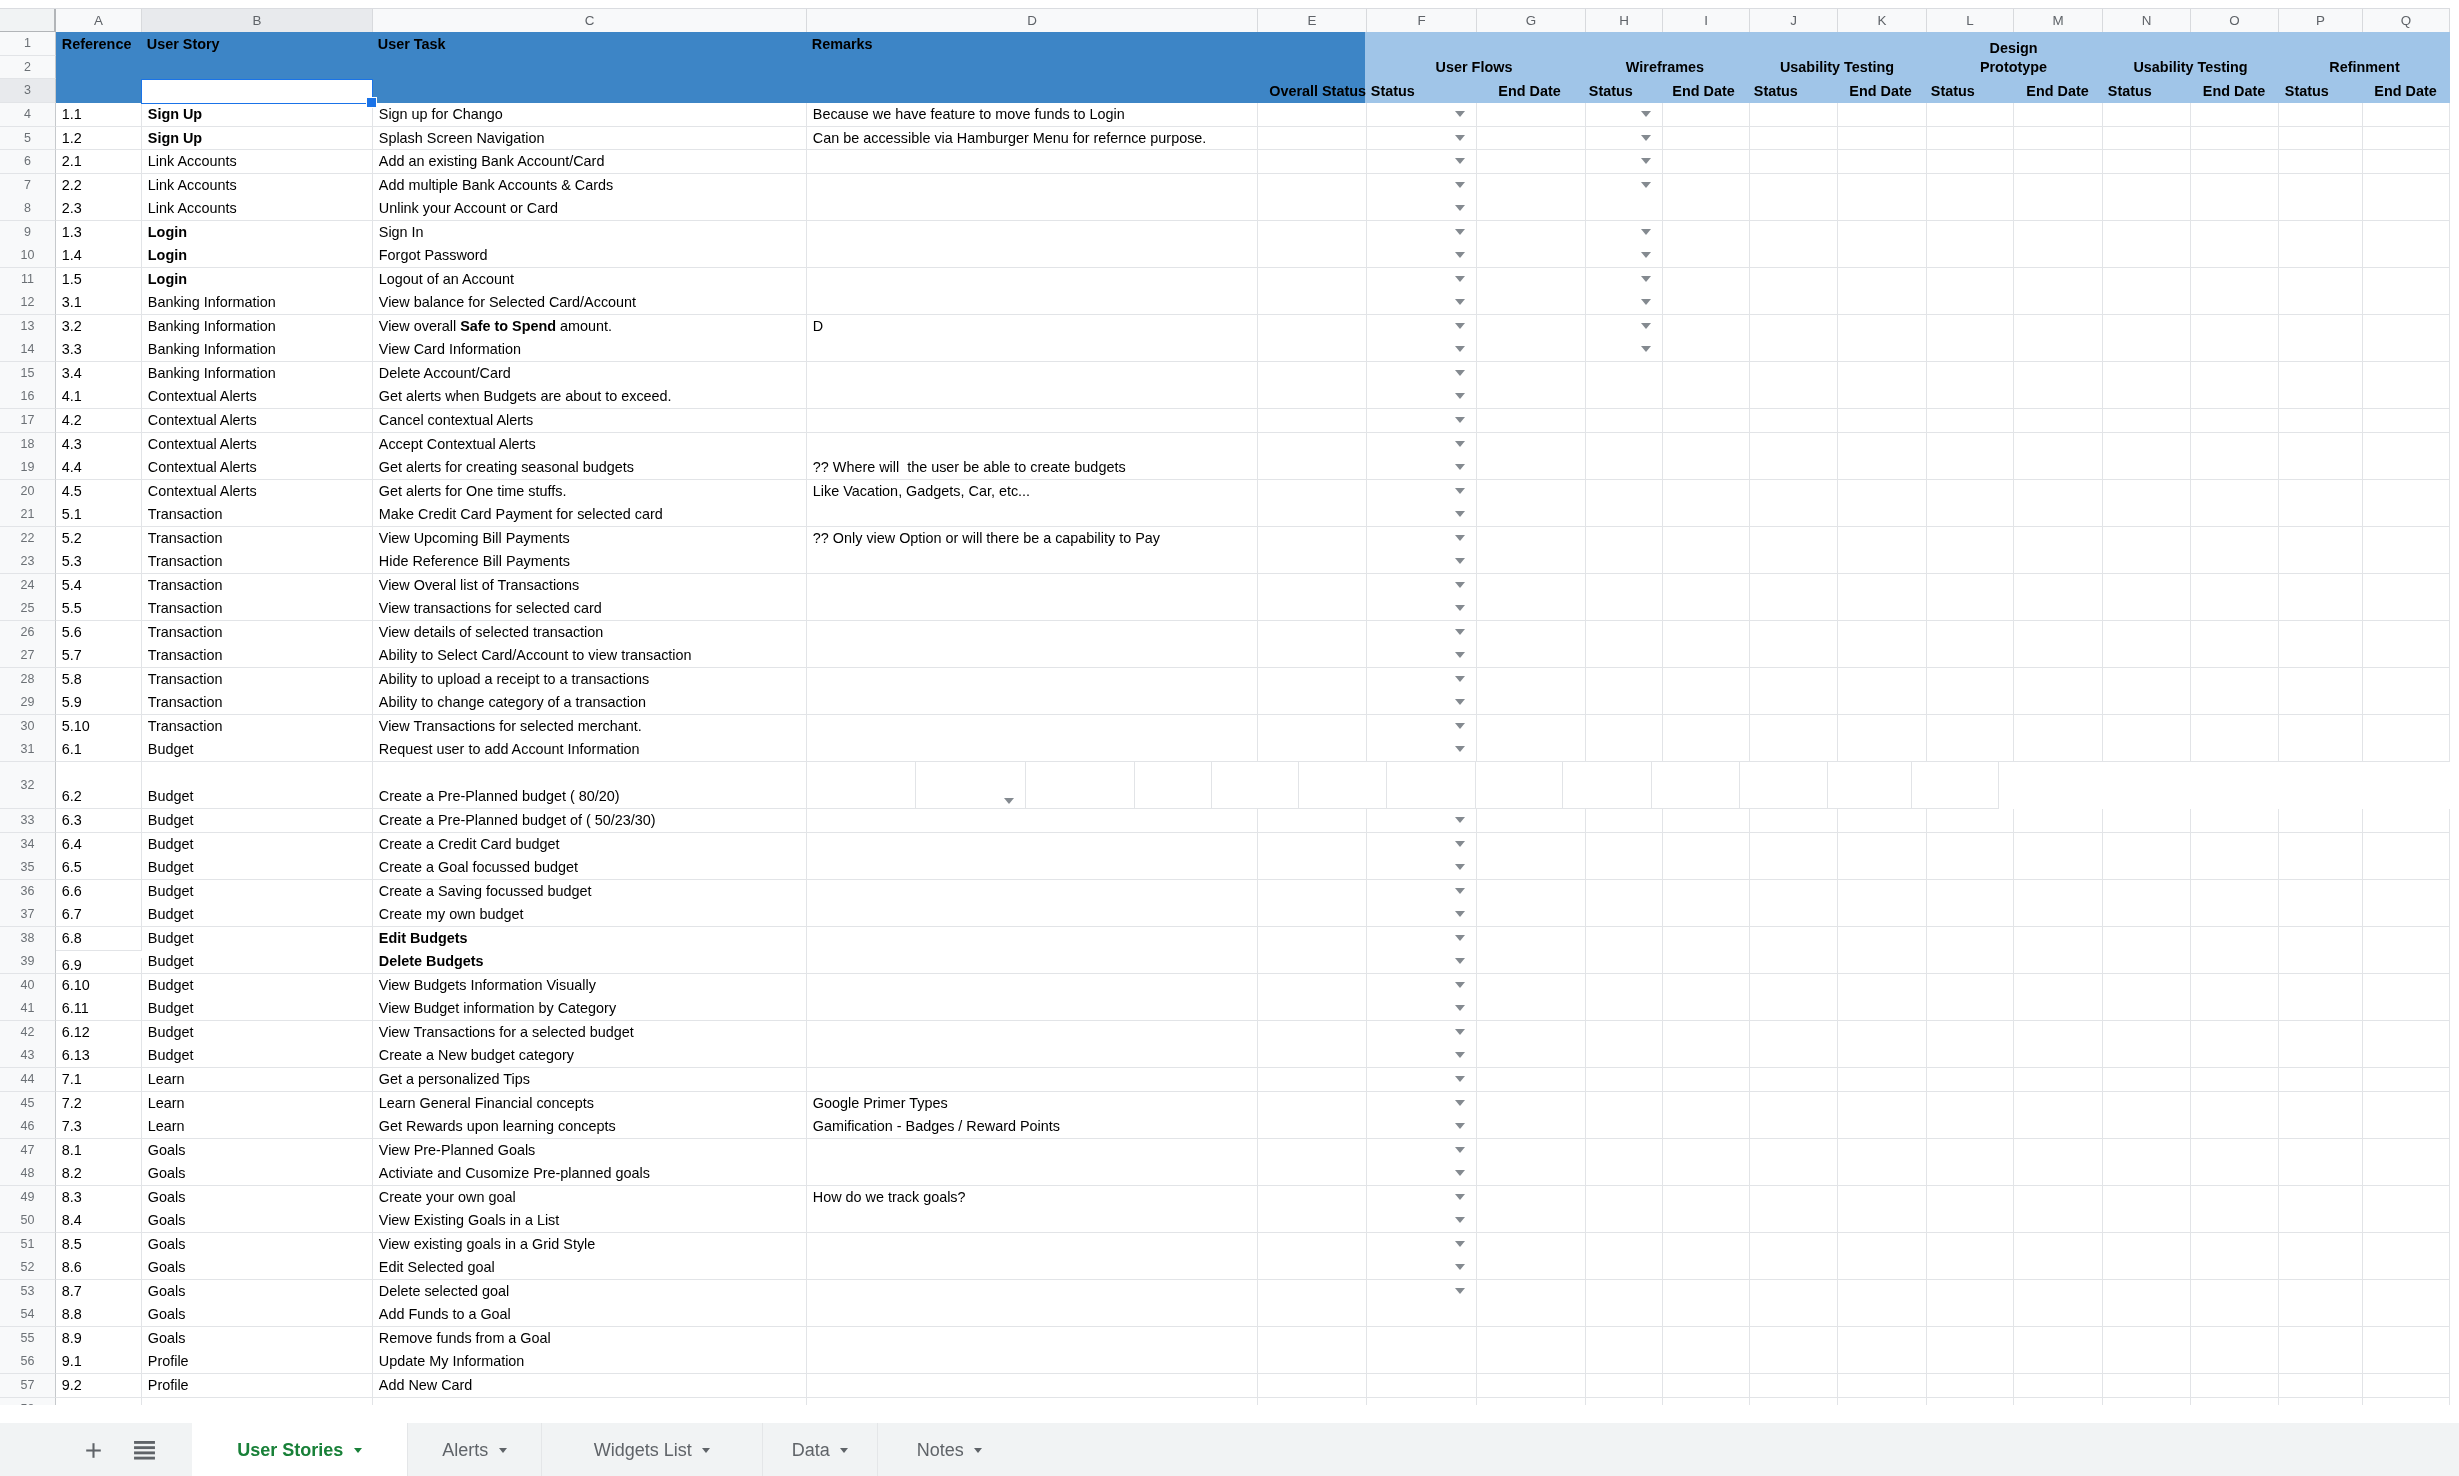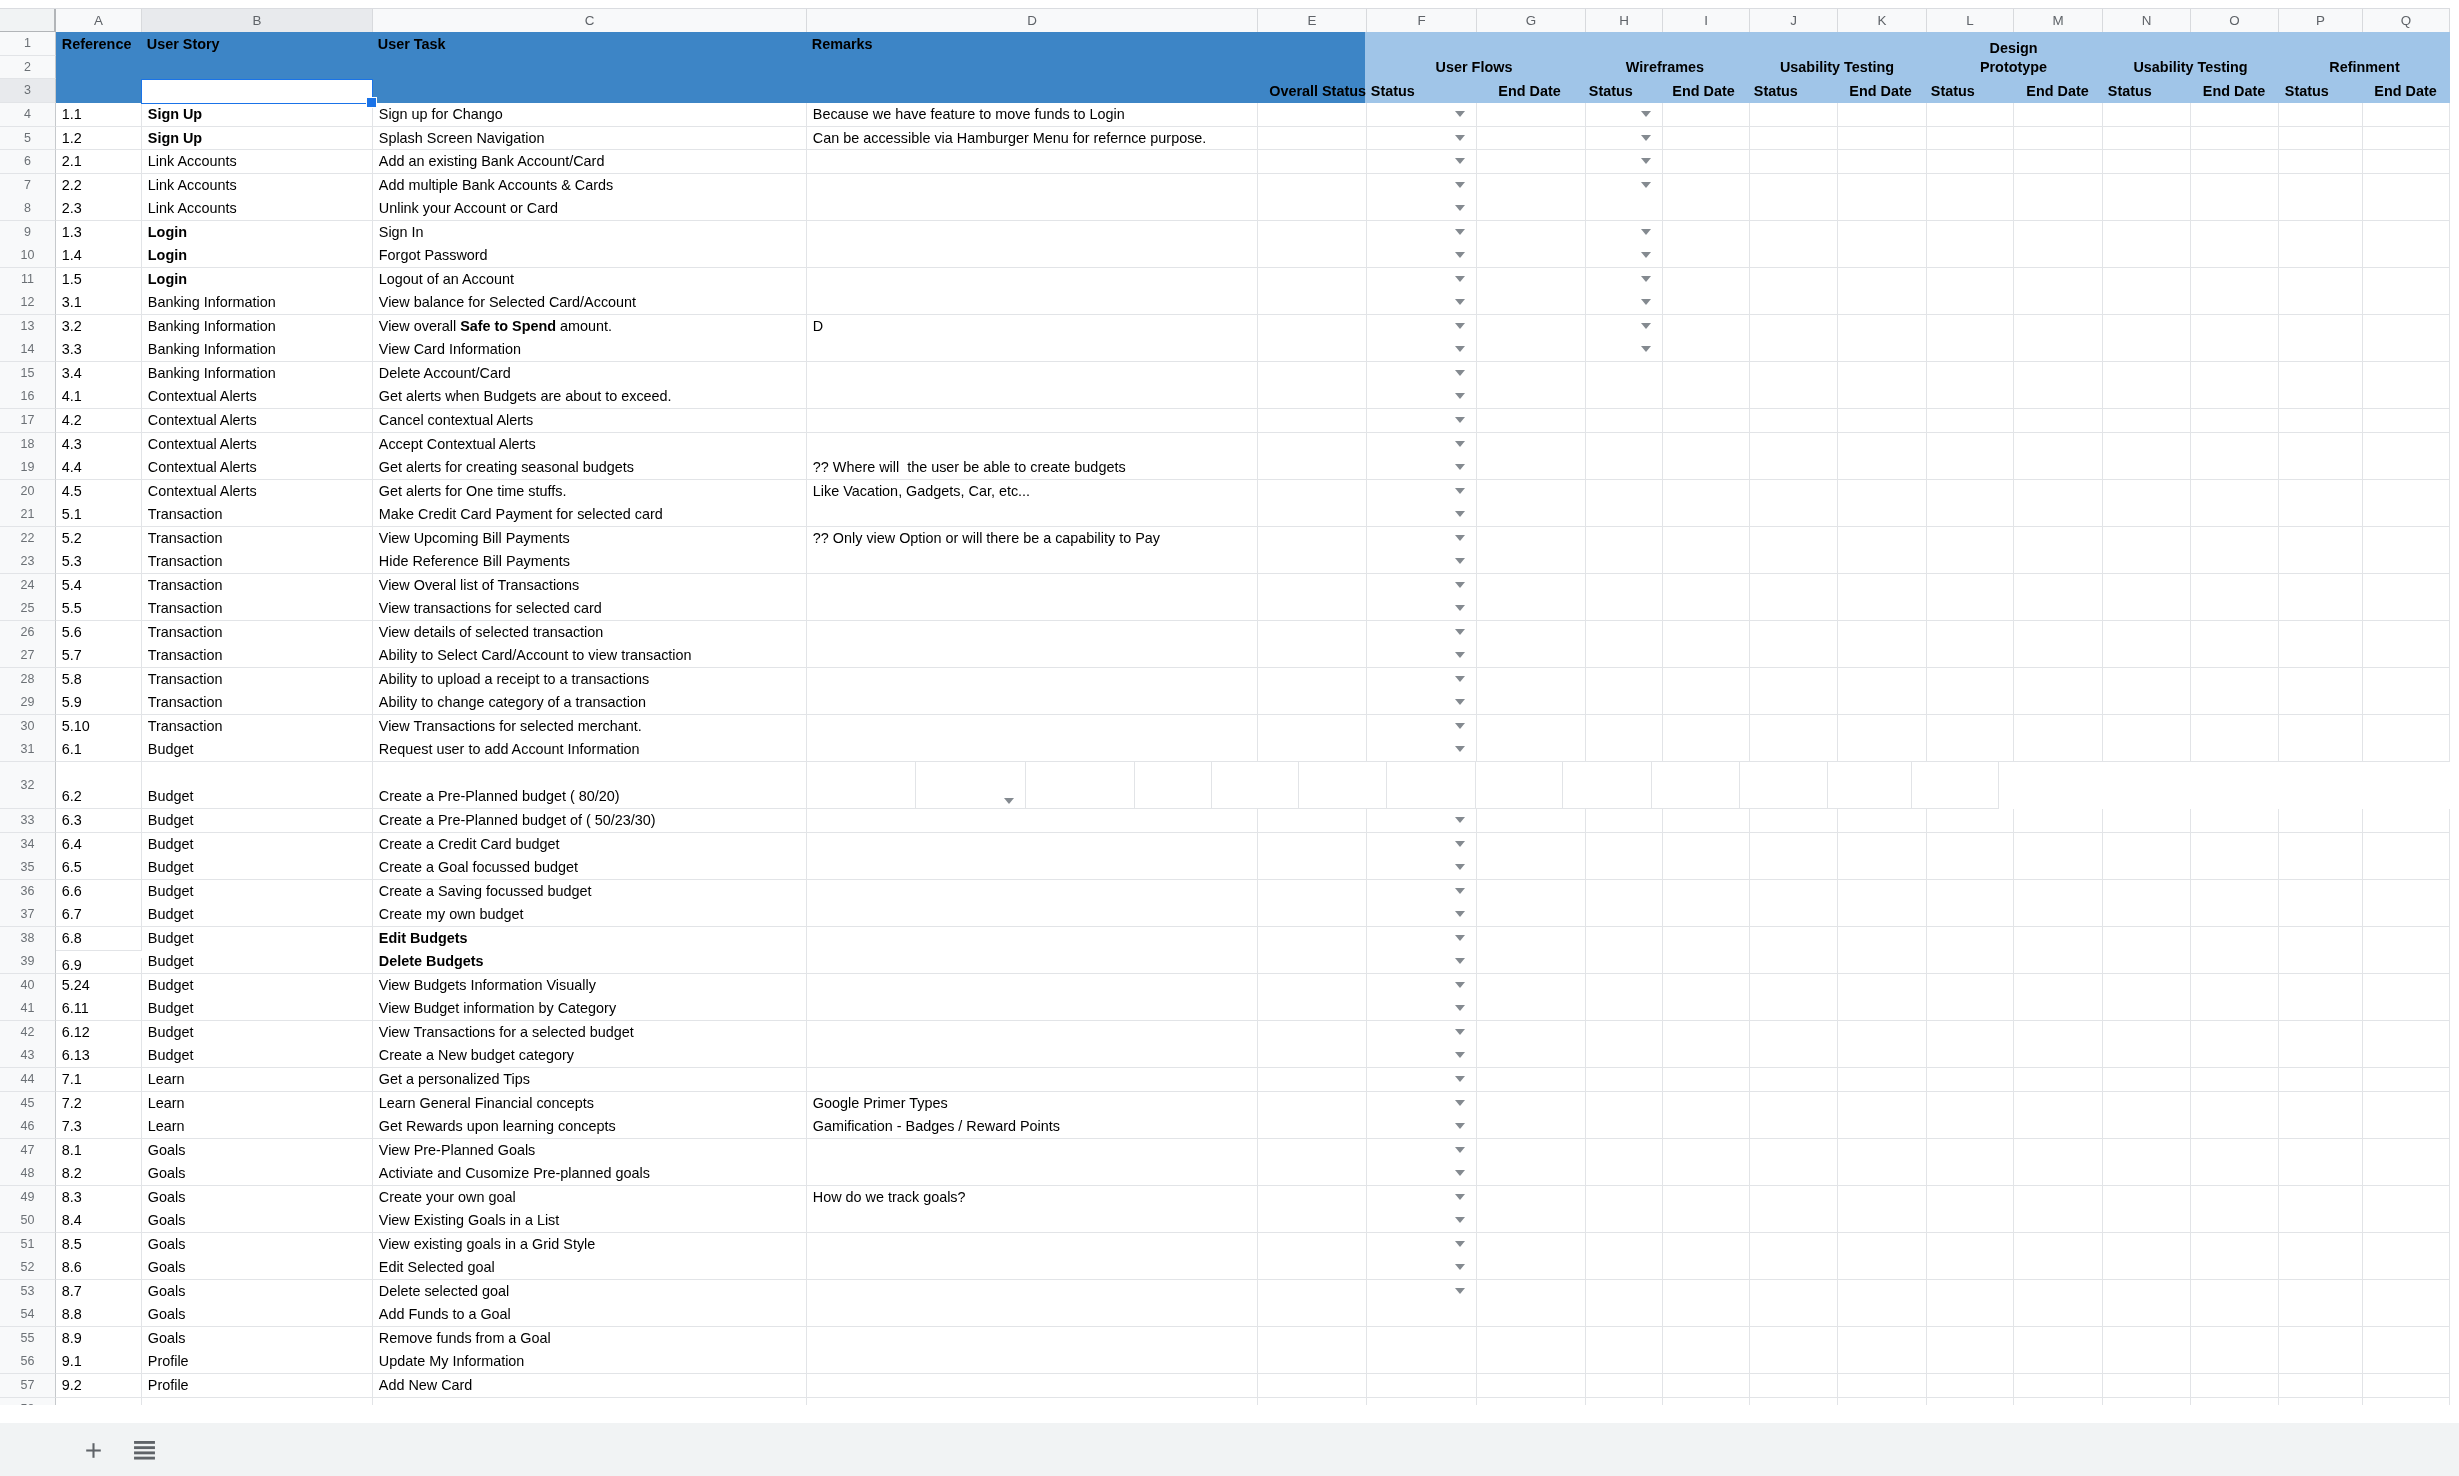--- a/index.html
+++ b/index.html
@@ -835,21 +835,21 @@
           <div class="cell" style="width: 89px;"></div>
           <div class="cell" style="width: 87px;"></div>
           <div class="cell" style="width: 89px;"></div>
           <div class="cell" style="width: 88px;"></div>
           <div class="cell" style="width: 88px;"></div>
           <div class="cell" style="width: 84px;"></div>
           <div class="cell" style="width: 87px;"></div>
         </div>
         <div class="row" style="top: 871px; height: 23.5px; width: 2450px;">
           <div class="gut" style="width: 56px;">40</div>
-          <div class="cell" style="width: 86px;">5.24</div>
+          <div class="cell" style="width: 86px;">6.10</div>
           <div class="cell" style="width: 231px;">Budget</div>
           <div class="cell" style="width: 434px;">View Budgets Information Visually</div>
           <div class="cell" style="width: 451px;"></div>
           <div class="cell" style="width: 109px;"></div>
           <div class="cell" style="width: 110px;"><span class="dd"></span></div>
           <div class="cell" style="width: 109px;"></div>
           <div class="cell" style="width: 77px;"></div>
           <div class="cell" style="width: 87px;"></div>
           <div class="cell" style="width: 88px;"></div>
           <div class="cell" style="width: 89px;"></div>
@@ -1239,15 +1239,37 @@
       <span>
         <svg width="21" height="19" viewBox="0 0 22 20" fill="#5f6368">
           <rect x="0" y="0" width="22" height="3"></rect>
             <rect x="0" y="5.5" width="22" height="3"></rect>
           <rect x="0" y="11" width="22" height="3"></rect>
             <rect x="0" y="16.5" width="22" height="3"></rect>
         </svg>
       </span>
     </div>
     <div class="tb-gap"></div>
+    <div class="tabs" id="tabs">
+        <div class="tab active" style="width: 215px;">
+          <span>User Stories</span>
+          <span class="tri"></span>
+        </div>
+        <div class="tab" style="width: 134px;">
+          <span>Alerts</span>
+          <span class="tri"></span>
+        </div>
+        <div class="tab" style="width: 221px;">
+          <span>Widgets List</span>
+          <span class="tri"></span>
+        </div>
+        <div class="tab" style="width: 115px;">
+          <span>Data</span>
+          <span class="tri"></span>
+        </div>
+        <div class="tab" style="width: 144px;">
+          <span>Notes</span>
+          <span class="tri"></span>
+        </div>
+      </div>
   </div>
 </div>
 
 
 </body></html>

